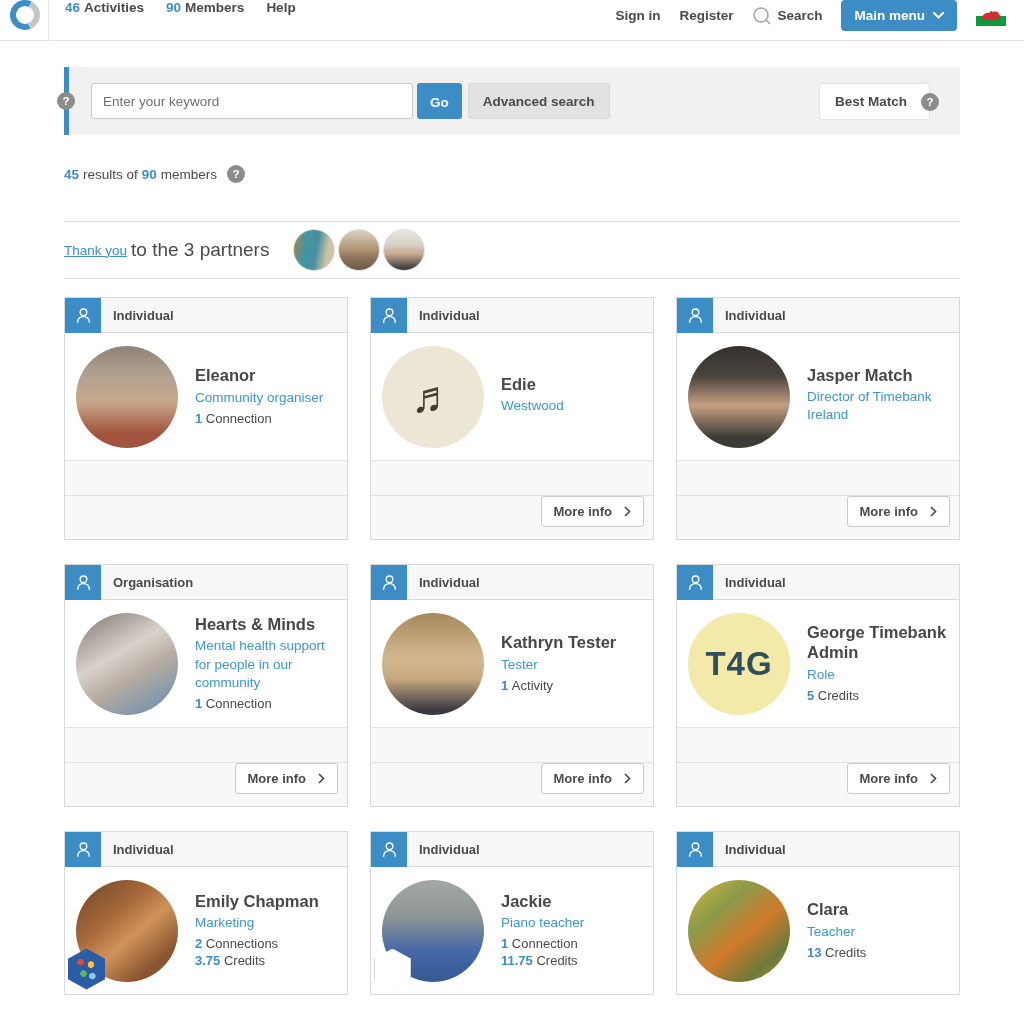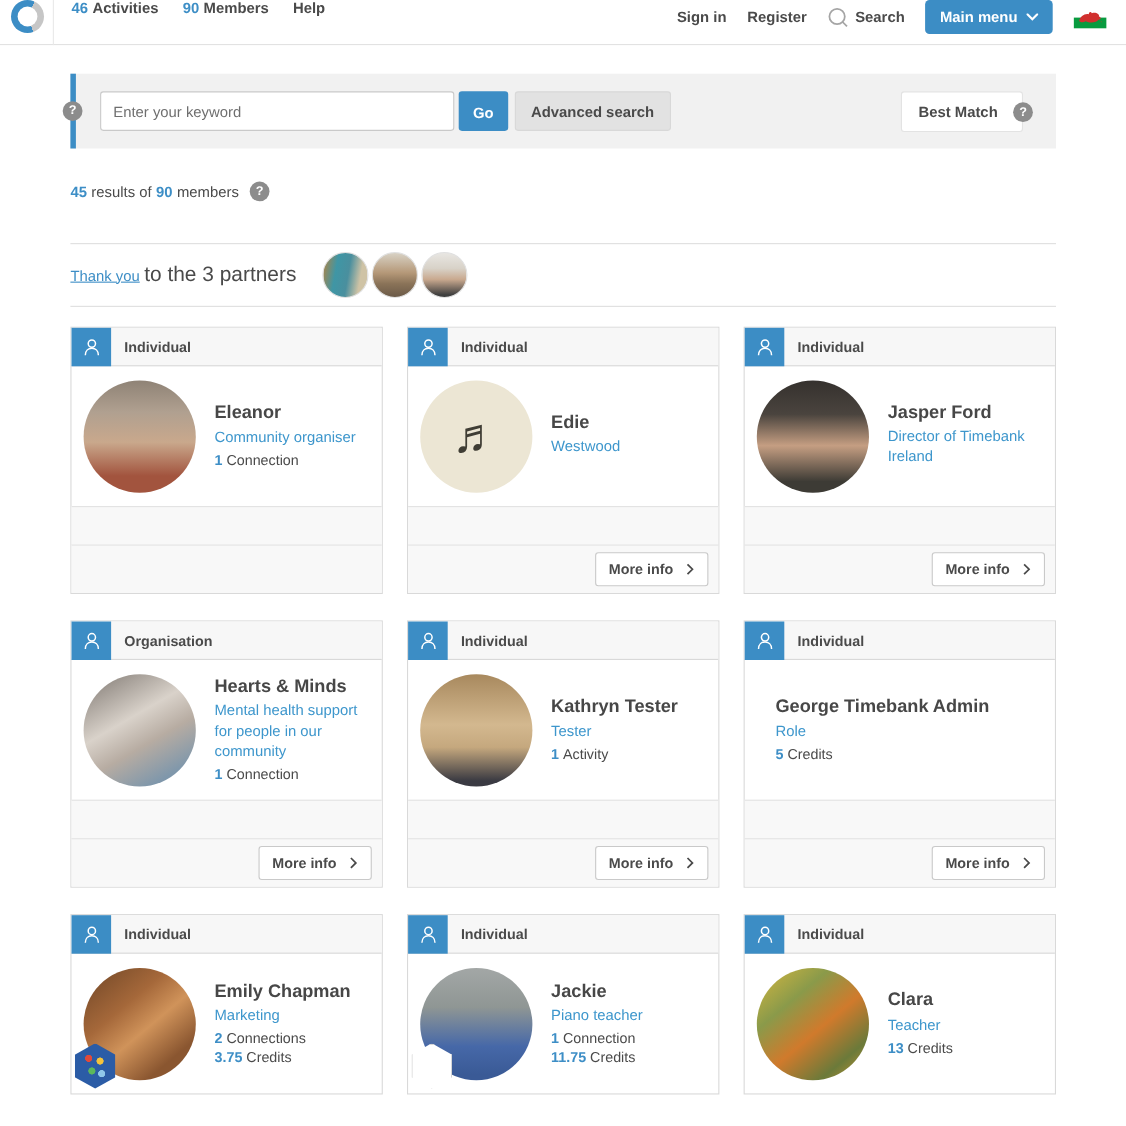--- a/index.html
+++ b/index.html
@@ -73,21 +73,21 @@
     justify-content:center; overflow:hidden; cursor:pointer; }
   .av-text { font-size:33px; font-weight:700; letter-spacing:1px; }
   .av-glyph { font-size:44px; line-height:1; }
   .info { margin-left:17px; min-width:0; }
   .m-name { font-size:16.5px; font-weight:700; line-height:1.22; color:#474747; }
   .m-role { display:block; color:#3d96cc; font-size:13.5px; line-height:1.35; margin-top:3px; }
   .m-stats { font-size:13px; margin-top:4px; line-height:1.3; }
   .m-stats .stat-num { color:#3d8ec6; font-weight:700; }
   .card-strip { height:35px; background:#f8f8f8; border-top:1px solid #e3e3e3; }
   .card-action { height:44px; background:#f8f8f8; border-top:1px solid #e3e3e3;
-    display:flex; align-items:center; justify-content:flex-end; padding-right:9px; }
+    display:flex; align-items:flex-start; justify-content:flex-end; padding-right:9px; }
   .more-info { display:none; align-items:center; gap:12px; background:#fff; border:1px solid #c9c9c9;
     border-radius:3px; padding:7px 12px; font-size:13px; font-weight:700; color:#4a4a4a;
     font-family:inherit; cursor:pointer; }
   .card.has-more .more-info { display:inline-flex; }
 
   
   .badge-wrap { position:absolute; left:-8px; bottom:-8px; display:flex; align-items:flex-end; z-index:2; }
   .hex { width:37px; height:41px; clip-path:polygon(50% 0,100% 25%,100% 75%,50% 100%,0 75%,0 25%);
     display:flex; align-items:center; justify-content:center; flex:0 0 auto; }
   .hex-puzzle { background:
@@ -246,21 +246,21 @@
           <path d="M4.5 21.5 C4.5 16 8 13.5 12 13.5 S19.5 16 19.5 21.5"></path>
         </svg>
       </span>
       <span class="type-label">Individual</span>
     </div>
     <div class="card-body">
       <div class="avatar-wrap">
         <div class="avatar" style="background: linear-gradient(rgb(53, 49, 46) 0%, rgb(74, 68, 62) 30%, rgb(197, 158, 130) 58%, rgb(61, 59, 53) 90%);"></div>
       </div>
       <div class="info">
-        <div class="m-name">Jasper Ford</div>
+        <div class="m-name">Jasper Match</div>
         <a class="m-role">Director of Timebank Ireland</a>
         <div class="m-stats"></div>
       </div>
     </div>
     <div class="card-strip"></div>
     <div class="card-action">
       <button class="more-info">
         <span>More info</span>
         <svg width="7" height="11" viewBox="0 0 7 11">
           <polyline points="1,1 5.5,5.5 1,10" fill="none" stroke="#4a4a4a" stroke-width="1.6"></polyline>
@@ -335,20 +335,25 @@
     <div class="card-header">
       <span class="type-icon">
         <svg width="19" height="19" viewBox="0 0 24 24" fill="none" stroke="#fff" stroke-width="1.7">
           <circle cx="12" cy="8" r="4.2"></circle>
           <path d="M4.5 21.5 C4.5 16 8 13.5 12 13.5 S19.5 16 19.5 21.5"></path>
         </svg>
       </span>
       <span class="type-label">Individual</span>
     </div>
     <div class="card-body">
+      <div class="avatar-wrap">
+        <div class="avatar" style="background: rgb(243, 233, 169);">
+              <span class="av-text" style="color: rgb(47, 79, 92);">T4G</span>
+            </div>
+      </div>
       <div class="info">
         <div class="m-name">George Timebank Admin</div>
         <a class="m-role">Role</a>
         <div class="m-stats"><span class="stat-num">5</span>&nbsp;Credits </div>
       </div>
     </div>
     <div class="card-strip"></div>
     <div class="card-action">
       <button class="more-info">
         <span>More info</span>

